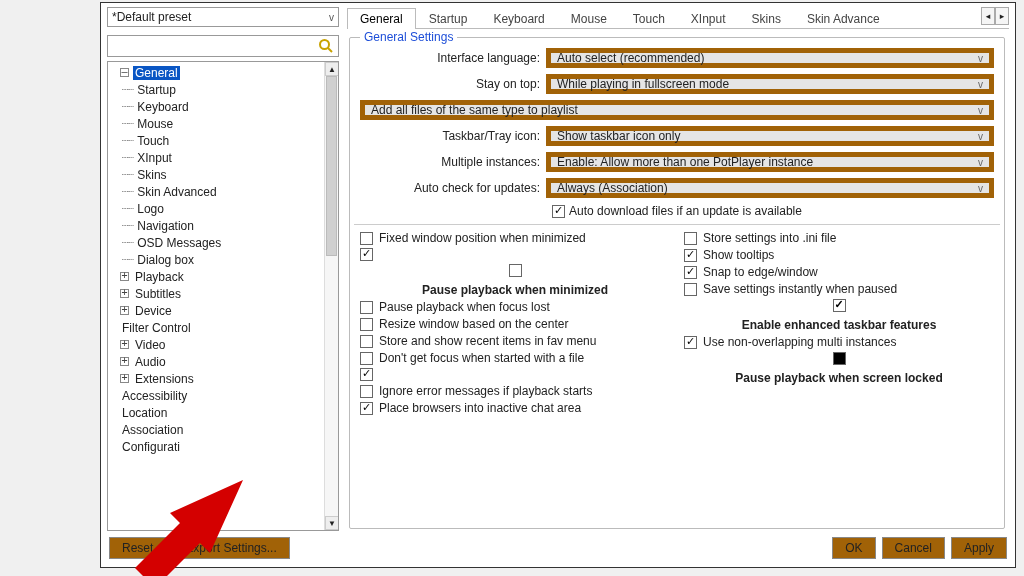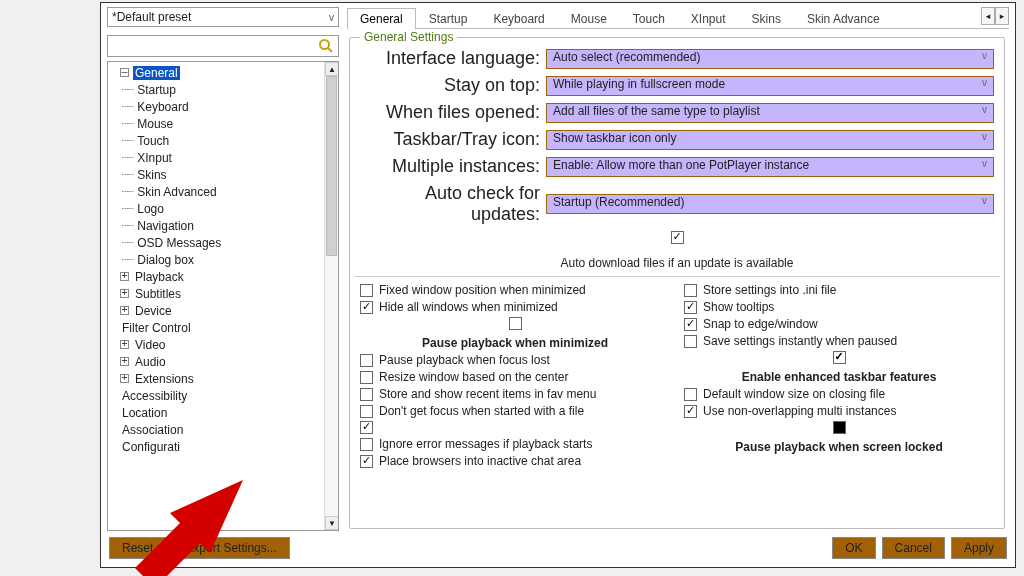--- a/index.html
+++ b/index.html
@@ -93,37 +93,37 @@
 
   .rightcol {
     flex:1; border:none; display:flex; flex-direction:column; min-width:0;
   }
   .group {
     border:1px solid #bbb; border-radius:2px; margin:2px 4px 2px 2px;
     padding:8px 10px 8px 10px; flex:1; position:relative;
   }
   .group .legend {
     position:absolute; top:-8px; left:10px; background:#fff; padding:0 4px;
-    color:#4d7c0f; font-size:12px;
+    color:#1d4ed8; font-size:12px;
   }
   .formrow {
     display:flex; align-items:center; gap:6px; margin:2px 0 6px 0;
   }
   .formrow .lab {
-    width:180px; text-align:right; font-size:18px; color:#222;
+    width:180px; text-align:right; font-size:12px; color:#222;
   }
   .sel {
-    flex:1; height:20px; border:1px solid #a16207; background:#c4b5fd;
-    display:flex; justify-content:space-between;
+    flex:1; height:20px; border:5px solid #a16207; background:#e5e5e5;
+    display:flex; align-items:center; justify-content:space-between;
     padding:0 6px; font-size:12px;
   }
   .sel .caret { font-size:10px; color:#666; }
   .autorow {
-    display:flex; align-items:center; justify-content:center; gap:12px;
-    margin:2px 0 6px 0; font-size:12px;flex-direction:column;
+    display:flex; align-items:center; justify-content:center; gap:4px;
+    margin:2px 0 6px 0; font-size:12px;
   }
   .chk {
     width:13px; height:13px; border:1px solid #666; display:inline-flex;
     align-items:center; justify-content:center; font-size:11px; line-height:1;
     background:#fff; flex-shrink:0;
   }
   .chk.checked::after { content:"✓"; font-size:11px; color:#000; position:relative; top:-1px;}
   .chk.mixed { background:#000; }
   .chk.mixed::after { content:""; }
   .hr { border:none; border-top:1px solid #ccc; margin:4px -6px 6px -6px; }
@@ -308,21 +308,20 @@
               </div>
             </div>
             <div class="formrow">
               <div class="lab">Stay on top:</div>
               <div class="sel">
                 <span>While playing in fullscreen mode</span>
                 <span class="caret">v</span>
               </div>
             </div>
             <div class="formrow">
-              <div class="lab">When files opened:</div>
               <div class="sel">
                 <span>Add all files of the same type to playlist</span>
                 <span class="caret">v</span>
               </div>
             </div>
             <div class="formrow">
               <div class="lab">Taskbar/Tray icon:</div>
               <div class="sel">
                 <span>Show taskbar icon only</span>
                 <span class="caret">v</span>
@@ -331,42 +330,41 @@
             <div class="formrow">
               <div class="lab">Multiple instances:</div>
               <div class="sel">
                 <span>Enable: Allow more than one PotPlayer instance</span>
                 <span class="caret">v</span>
               </div>
             </div>
             <div class="formrow">
               <div class="lab">Auto check for updates:</div>
               <div class="sel">
-                <span>Startup (Recommended)</span>
+                <span>Always (Association)</span>
                 <span class="caret">v</span>
               </div>
             </div>
           </div>
 
         <div class="autorow">
           <span class="chk checked"></span>
           <span>Auto download files if an update is available</span>
         </div>
 
         <hr class="hr">
 
         <div class="checkcols">
           <div class="col" id="checks-left">
               <div class="item">
                 <span class="chk"></span>
                 <span>Fixed window position when minimized</span>
               </div>
               <div class="item">
                 <span class="chk checked"></span>
-                <span>Hide all windows when minimized</span>
               </div>
               <div class="item bold">
                 <span class="chk"></span>
                 <span>Pause playback when minimized</span>
               </div>
               <div class="item">
                 <span class="chk"></span>
                 <span>Pause playback when focus lost</span>
               </div>
               <div class="item">
@@ -406,24 +404,20 @@
                 <span class="chk checked"></span>
                 <span>Snap to edge/window</span>
               </div>
               <div class="item">
                 <span class="chk"></span>
                 <span>Save settings instantly when paused</span>
               </div>
               <div class="item bold">
                 <span class="chk checked"></span>
                 <span>Enable enhanced taskbar features</span>
-              </div>
-              <div class="item">
-                <span class="chk"></span>
-                <span>Default window size on closing file</span>
               </div>
               <div class="item">
                 <span class="chk checked"></span>
                 <span>Use non-overlapping multi instances</span>
               </div>
               <div class="item bold">
                 <span class="chk mixed"></span>
                 <span>Pause playback when screen locked</span>
               </div>
             </div>

